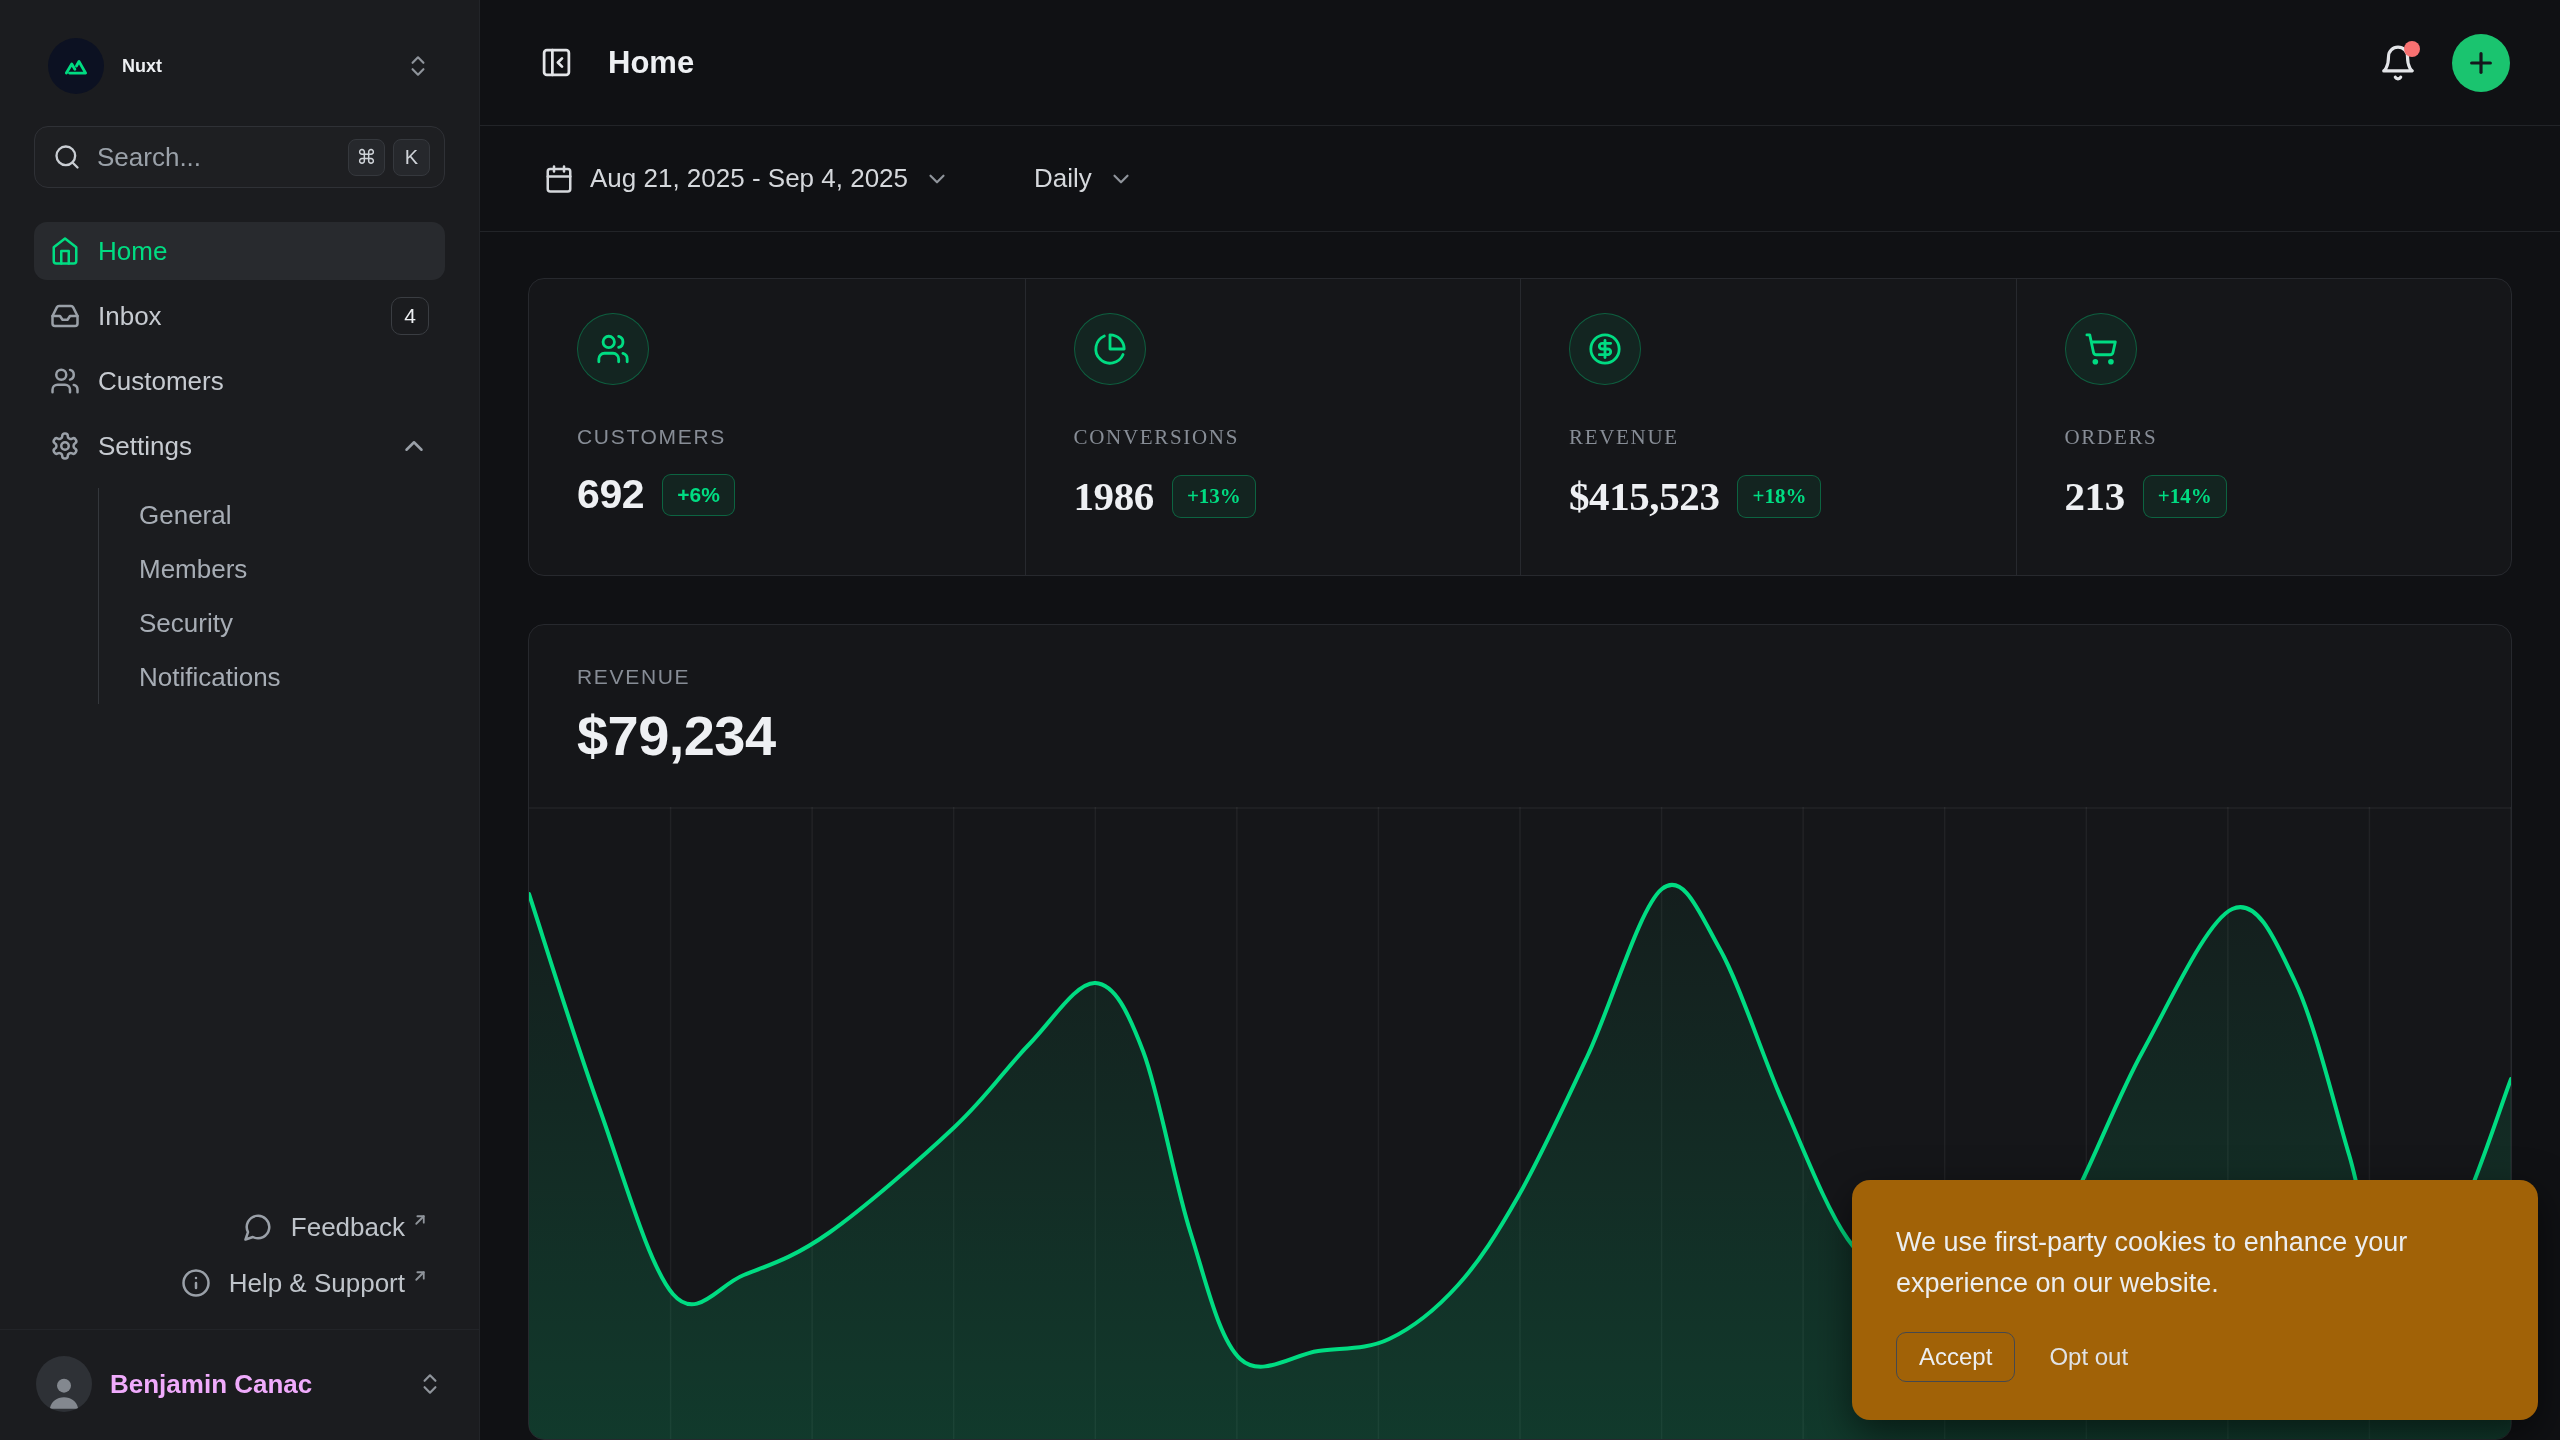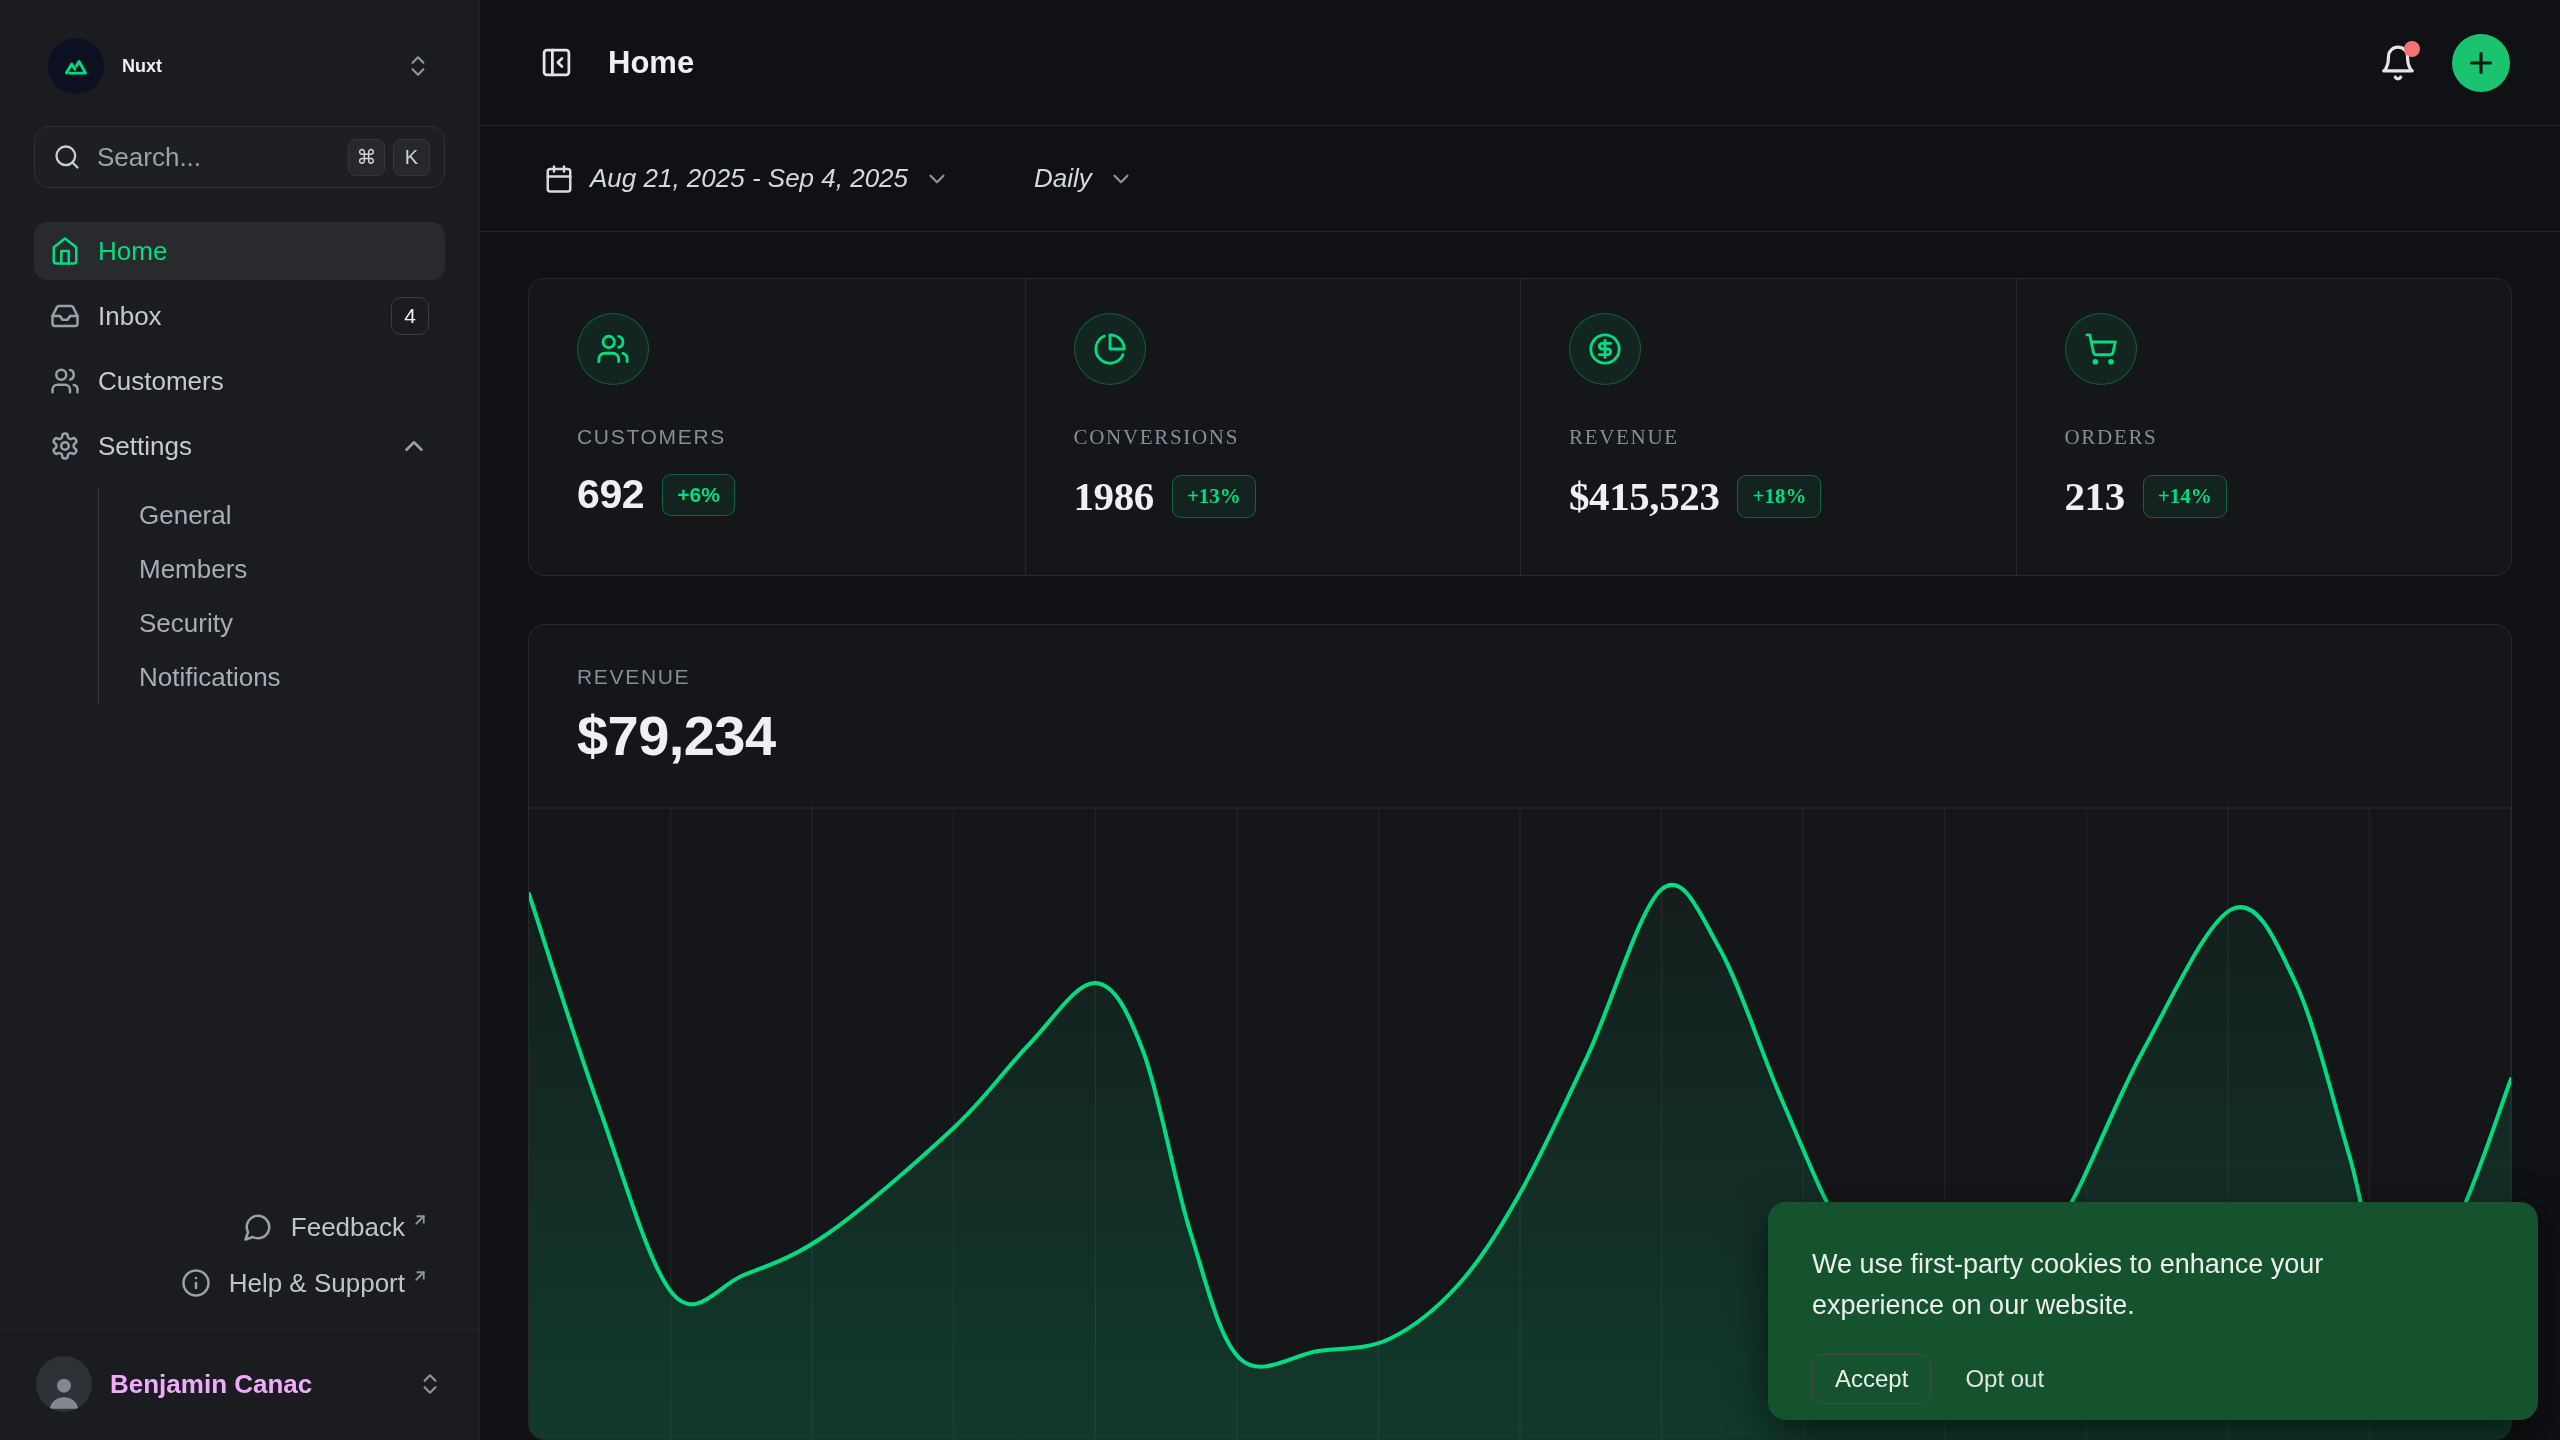--- a/index.html
+++ b/index.html
@@ -70,21 +70,21 @@
     color:#e3e5e8;cursor:pointer;}
   .collapse-btn svg{width:33px;height:33px;}
   .page-title{font-size:31px;font-weight:700;color:var(--txt-bright);margin-left:26px;flex:1;}
   .bell-btn{position:relative;width:56px;height:56px;display:flex;align-items:center;justify-content:center;
     color:#e3e5e8;cursor:pointer;}
   .bell-btn svg{width:38px;height:38px;}
   .bell-dot{position:absolute;top:6px;right:6px;width:16px;height:16px;border-radius:50%;background:var(--red-dot);}
   .add-btn{width:58px;height:58px;border-radius:50%;background:var(--green-btn);border:none;margin-left:26px;
     display:flex;align-items:center;justify-content:center;cursor:pointer;}
   .add-btn svg{width:32px;height:32px;color:#14181c;}
-  .subheader{height:106px;display:flex;align-items:center;padding:0 50px;border-bottom:1px solid var(--border-soft);flex-shrink:0;font-style:italic;}
+  .subheader{height:106px;display:flex;align-items:center;padding:0 50px;border-bottom:1px solid var(--border-soft);flex-shrink:0;}
   .ghost-btn{display:flex;align-items:center;gap:16px;font-size:26px;font-weight:500;color:#d5d8dc;
     padding:12px 14px;border-radius:10px;cursor:pointer;}
   .ghost-btn svg.lead{width:30px;height:30px;color:#d5d8dc;}
   .ghost-btn svg.chev{width:26px;height:26px;color:#8f949b;}
   .daily-gap{margin-left:56px;}
 
   .content{flex:1;padding:46px 48px 0;overflow:hidden;position:relative;}
 
   
   .stats-card{border:1px solid var(--border);background:var(--bg-card);border-radius:16px;
@@ -104,22 +104,22 @@
   .chart-card{margin-top:48px;border:1px solid var(--border);background:var(--bg-card);
     border-radius:16px;height:816px;position:relative;overflow:hidden;}
   .chart-head{padding:40px 48px 0;}
   .chart-label{font-size:21px;letter-spacing:0.08em;color:var(--txt-faint);font-weight:500;}
   .chart-value{margin-top:14px;font-size:56px;font-weight:700;color:var(--txt-bright);letter-spacing:-0.01em;}
   .chart-plot{position:absolute;left:0;right:0;bottom:0;height:632px;cursor:crosshair;}
   .chart-plot svg{width:100%;height:100%;display:block;}
   .gridline{stroke:rgba(255,255,255,0.055);stroke-width:1.5;}
 
   
-  .toast{position:fixed;right:22px;bottom:20px;width:770px;background:#14532d;border-radius:18px;
-    padding:42px 44px 16px;box-shadow:0 14px 40px rgba(0,0,0,0.55);z-index:20;}
+  .toast{position:fixed;right:22px;bottom:20px;width:686px;background:#a16207;border-radius:18px;
+    padding:42px 44px 38px;box-shadow:0 14px 40px rgba(0,0,0,0.55);z-index:20;}
   .toast-msg{font-size:27px;line-height:41px;color:#eceef0;max-width:600px;}
   .toast-actions{margin-top:28px;display:flex;align-items:center;gap:34px;}
   .accept-btn{background:transparent;border:1px solid #45484e;border-radius:10px;color:#eceef0;
     font-size:24px;padding:10px 22px;font-family:"Liberation Sans",sans-serif;cursor:pointer;}
   .optout-btn{background:none;border:none;color:#e0e2e5;font-size:24px;
     font-family:"Liberation Sans",sans-serif;cursor:pointer;}
 </style>
 </head>
 <body>
 

